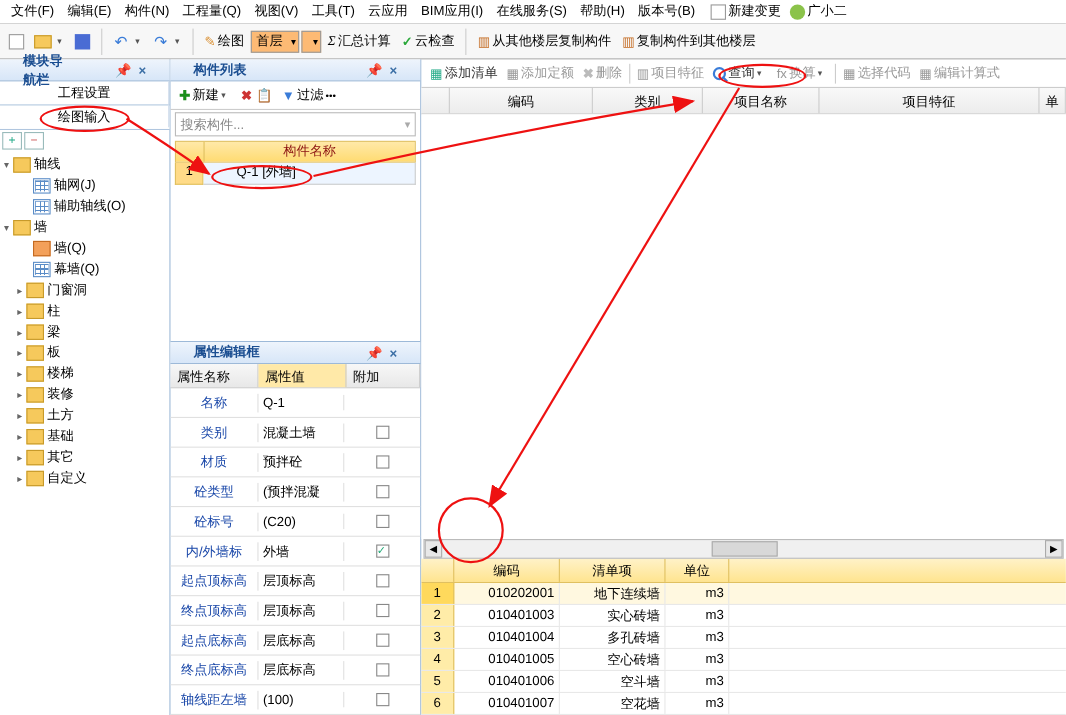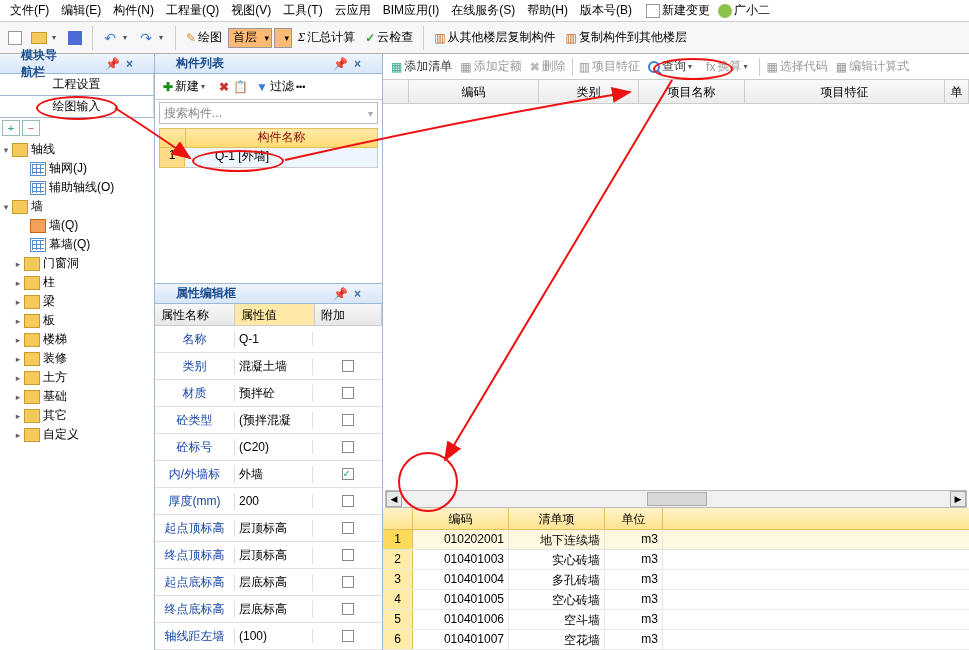--- a/index.html
+++ b/index.html
@@ -400,27 +400,20 @@
             </div>
           </div>
           <div class="prop-row">
             <div class="pname">内/外墙标</div>
             <div class="pval">外墙</div>
             <div class="pextra">
               <span class="chk checked"></span>
             </div>
           </div>
           <div class="prop-row">
-            <div class="pname">厚度(mm)</div>
-            <div class="pval">200</div>
-            <div class="pextra">
-              <span class="chk"></span>
-            </div>
-          </div>
-          <div class="prop-row">
             <div class="pname">起点顶标高</div>
             <div class="pval">层顶标高</div>
             <div class="pextra">
               <span class="chk"></span>
             </div>
           </div>
           <div class="prop-row">
             <div class="pname">终点顶标高</div>
             <div class="pval">层顶标高</div>
             <div class="pextra">

